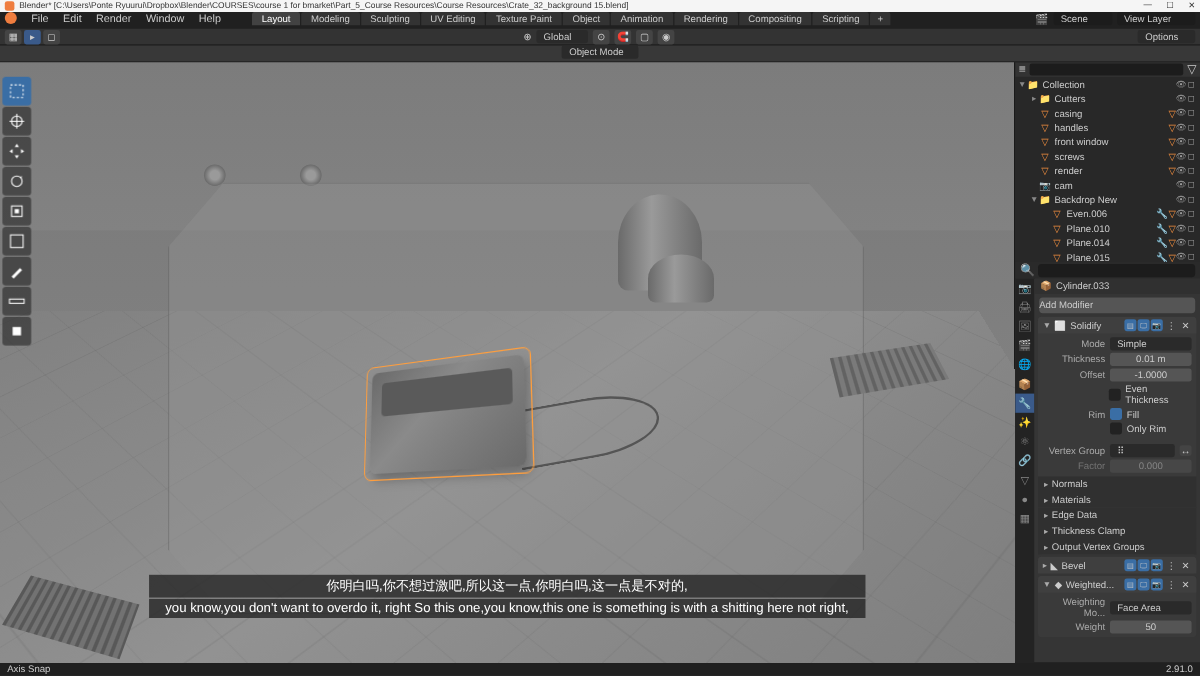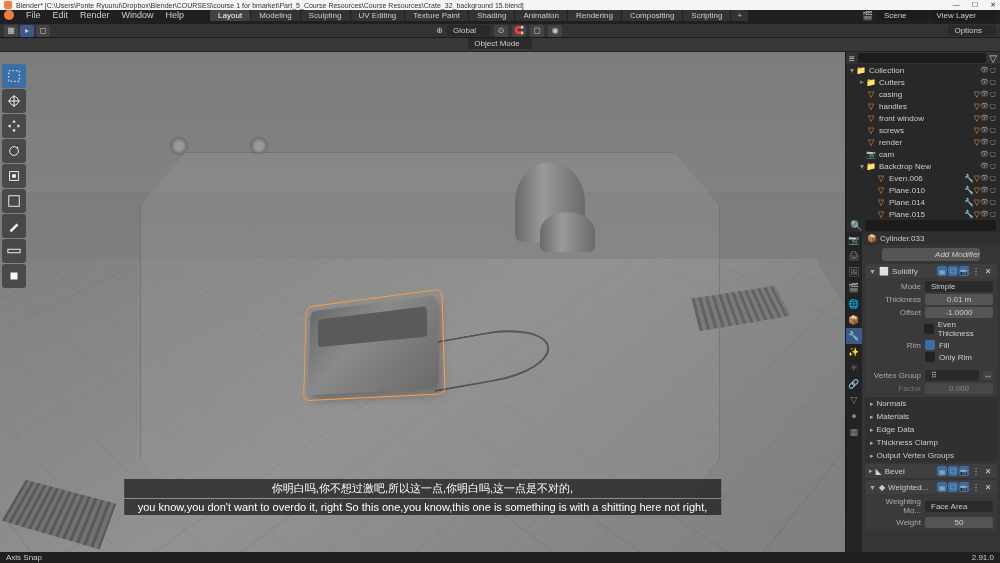--- a/index.html
+++ b/index.html
@@ -89,21 +89,21 @@
 .outliner-search input { flex: 1; background: #1c1c1c; border: none; height: 11px; border-radius: 3px; font-size: 7px; color: #ccc; padding: 0 4px; }
 
 
 .props { flex: 1; display: flex; overflow: hidden; }
 .prop-tabs { width: 16px; background: #232323; display: flex; flex-direction: column; }
 .prop-tab { width: 16px; height: 16px; display: flex; align-items: center; justify-content: center; cursor: pointer; color: #888; font-size: 9px; }
 .prop-tab.active { background: #3a5a8a; color: #fff; }
 .prop-content { flex: 1; background: #353535; overflow-y: auto; font-size: 8px; }
 .prop-hdr { background: #303030; padding: 2px 5px; display: flex; align-items: center; gap: 3px; }
 .prop-hdr .nm { flex: 1; }
-.add-mod { background: #555; margin: 3px 20px; border-radius: 3px; text-align: right; padding: 2px 0; cursor: pointer; font-style: italic; }
+.add-mod { background: #555; margin: 3px 4px; border-radius: 3px; text-align: left; padding: 2px 0; cursor: pointer; }
 .mod-panel { margin: 2px 3px; background: #3a3a3a; border-radius: 3px; }
 .mod-head { display: flex; align-items: center; padding: 2px 4px; background: #3f3f3f; border-radius: 3px 3px 0 0; gap: 3px; }
 .mod-head .tw { color: #aaa; font-size: 7px; }
 .mod-head .nm { flex: 1; font-size: 8px; }
 .mod-head .toggles { display: flex; gap: 1px; }
 .mod-head .tgl { width: 10px; height: 10px; background: #3a6ea5; border-radius: 2px; cursor: pointer; font-size: 6px; display: flex; align-items: center; justify-content: center; }
 .mod-head .xbtn { width: 10px; text-align: center; cursor: pointer; }
 .mod-body { padding: 2px 4px; }
 .prop-row { display: flex; align-items: center; padding: 1px 0; gap: 4px; }
 .prop-row .lbl { width: 52px; text-align: right; color: #aaa; font-size: 8px; }
@@ -142,21 +142,21 @@
   <span class="menu-item">Edit</span>
   <span class="menu-item">Render</span>
   <span class="menu-item">Window</span>
   <span class="menu-item">Help</span>
   <div class="wstabs">
     <span class="wstab active">Layout</span>
     <span class="wstab">Modeling</span>
     <span class="wstab">Sculpting</span>
     <span class="wstab">UV Editing</span>
     <span class="wstab">Texture Paint</span>
-    <span class="wstab">Shading</span>
+    <span class="wstab">Object</span>
     <span class="wstab">Animation</span>
     <span class="wstab">Rendering</span>
     <span class="wstab">Compositing</span>
     <span class="wstab">Scripting</span>
     <span class="wstab add">+</span>
   </div>
   <div class="right">
     <span>🎬</span>
     <span class="scene-box">Scene</span>
     <span class="scene-box">View Layer</span>

